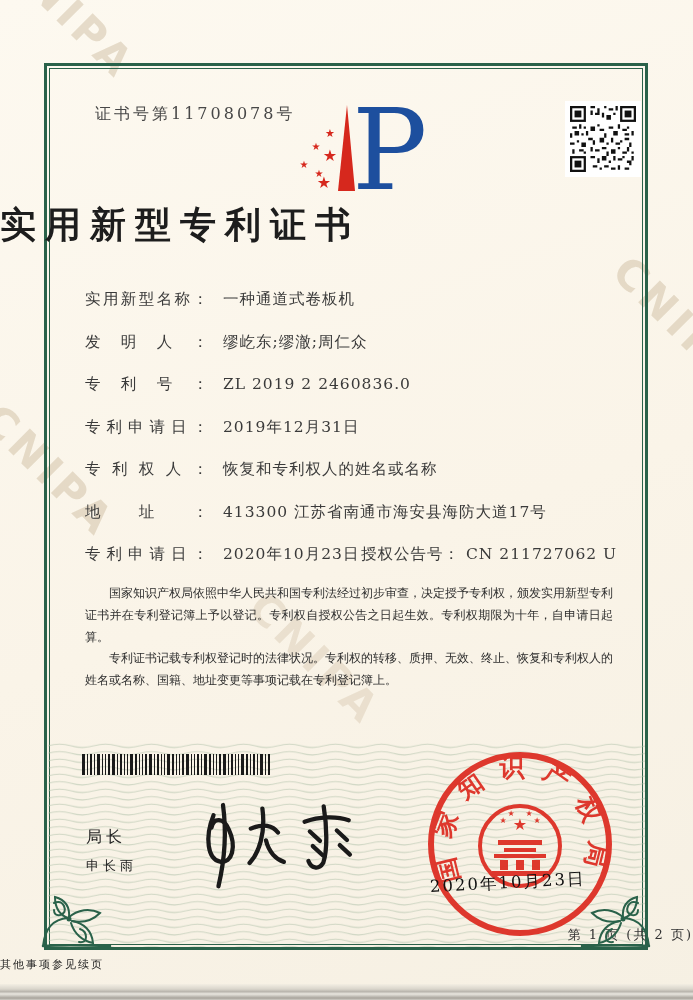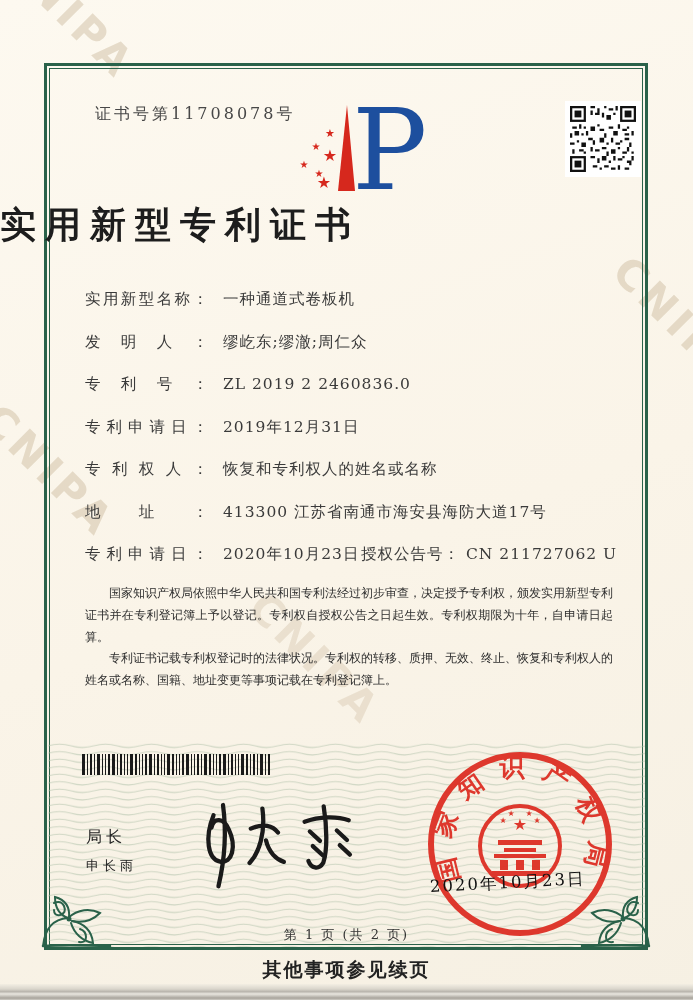--- a/index.html
+++ b/index.html
@@ -46,24 +46,24 @@
                    letter-spacing:4px; color:#222; z-index:3; }
   .officer-name { position:absolute; left:86px; top:857px; font-size:13px;
                   letter-spacing:4px; color:#222; z-index:3; }
   .signature { position:absolute; left:192px; top:798px; width:185px; height:92px;
                transform:rotate(-2deg); z-index:3; }
   .seal { position:absolute; left:424px; top:748px; width:192px; height:192px;
           opacity:.93; z-index:5; }
   .seal-date { position:absolute; left:430px; top:872px; font-size:16.5px;
                color:#111; letter-spacing:2px; transform:rotate(-3deg);
                white-space:nowrap; z-index:6; }
-  .page-info { position:absolute; left:0; right:0; top:926px; text-align:center;
+  .page-info { position:absolute; left:0; right:0; top:926px; text-align:right;
                font-size:13px; letter-spacing:2px; color:#333; z-index:3; }
-  .extra-note { position:absolute; left:0; right:0; top:957px; text-align:center;
-                font-size:19px; letter-spacing:2px; color:#222; font-weight:700; z-index:3; }
+  .extra-note { position:absolute; left:0; right:0; top:957px; text-align:left;
+                font-size:11px; letter-spacing:2px; color:#222; font-weight:400; z-index:3; }
   .page-edge { position:absolute; left:0; right:0; top:984px; height:16px; z-index:7;
                background:linear-gradient(180deg,#f3eee3 0%,#d9d5cb 32%,#b9b5ad 48%,
                           #e9e6df 62%,#a8a49c 88%,#cfccc5 100%); }
 </style>
 </head>
 <body>
 
 <div class="page">
 
   <div class="watermark wm1">CNIPA</div>

